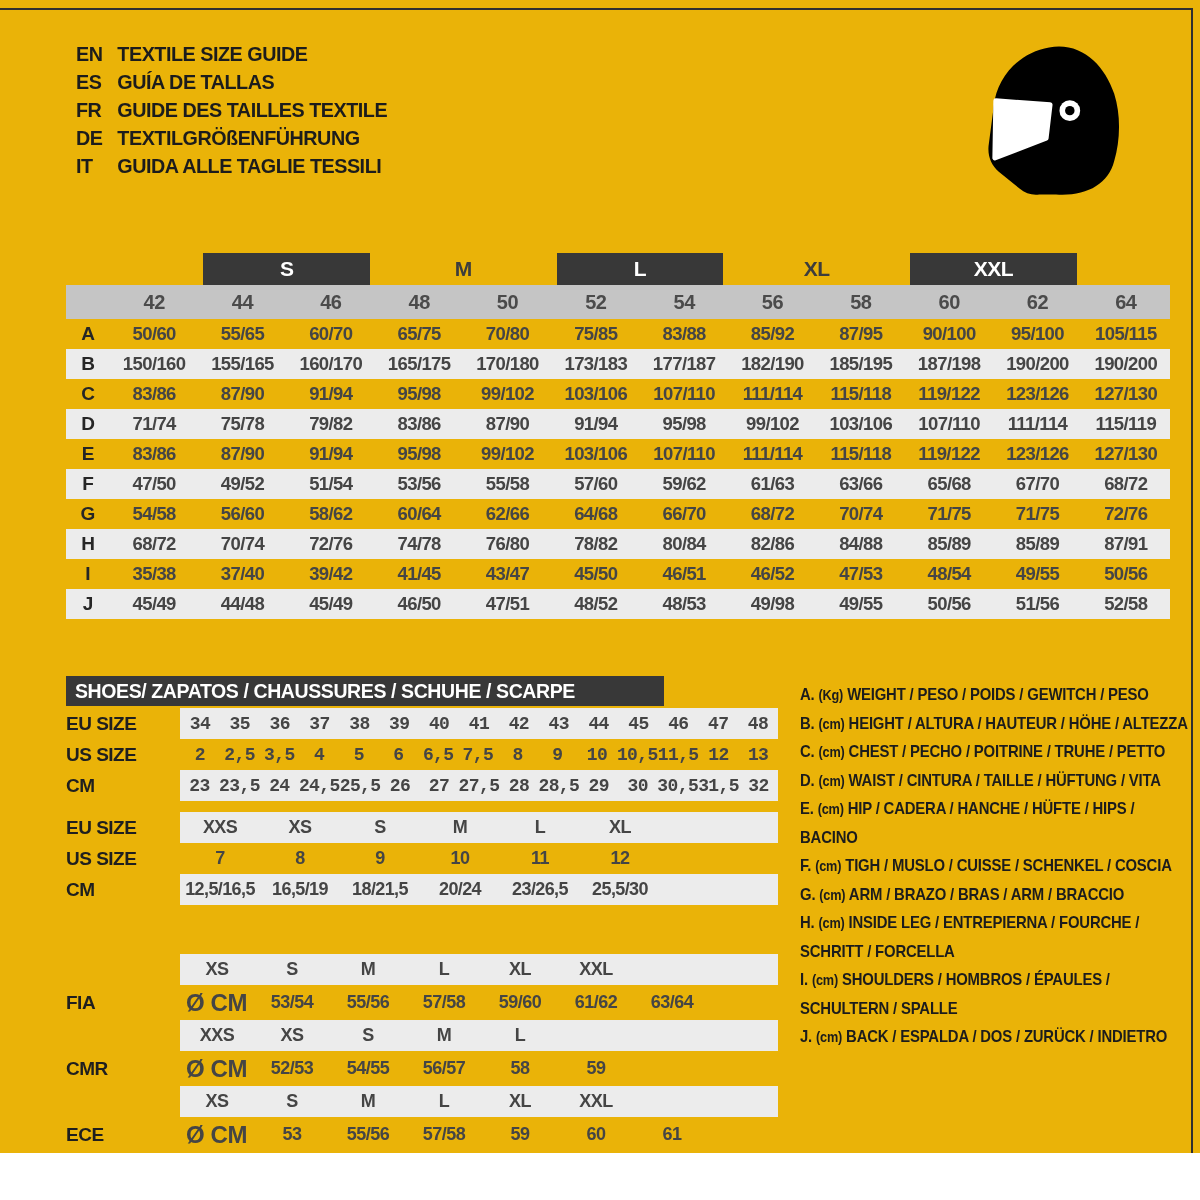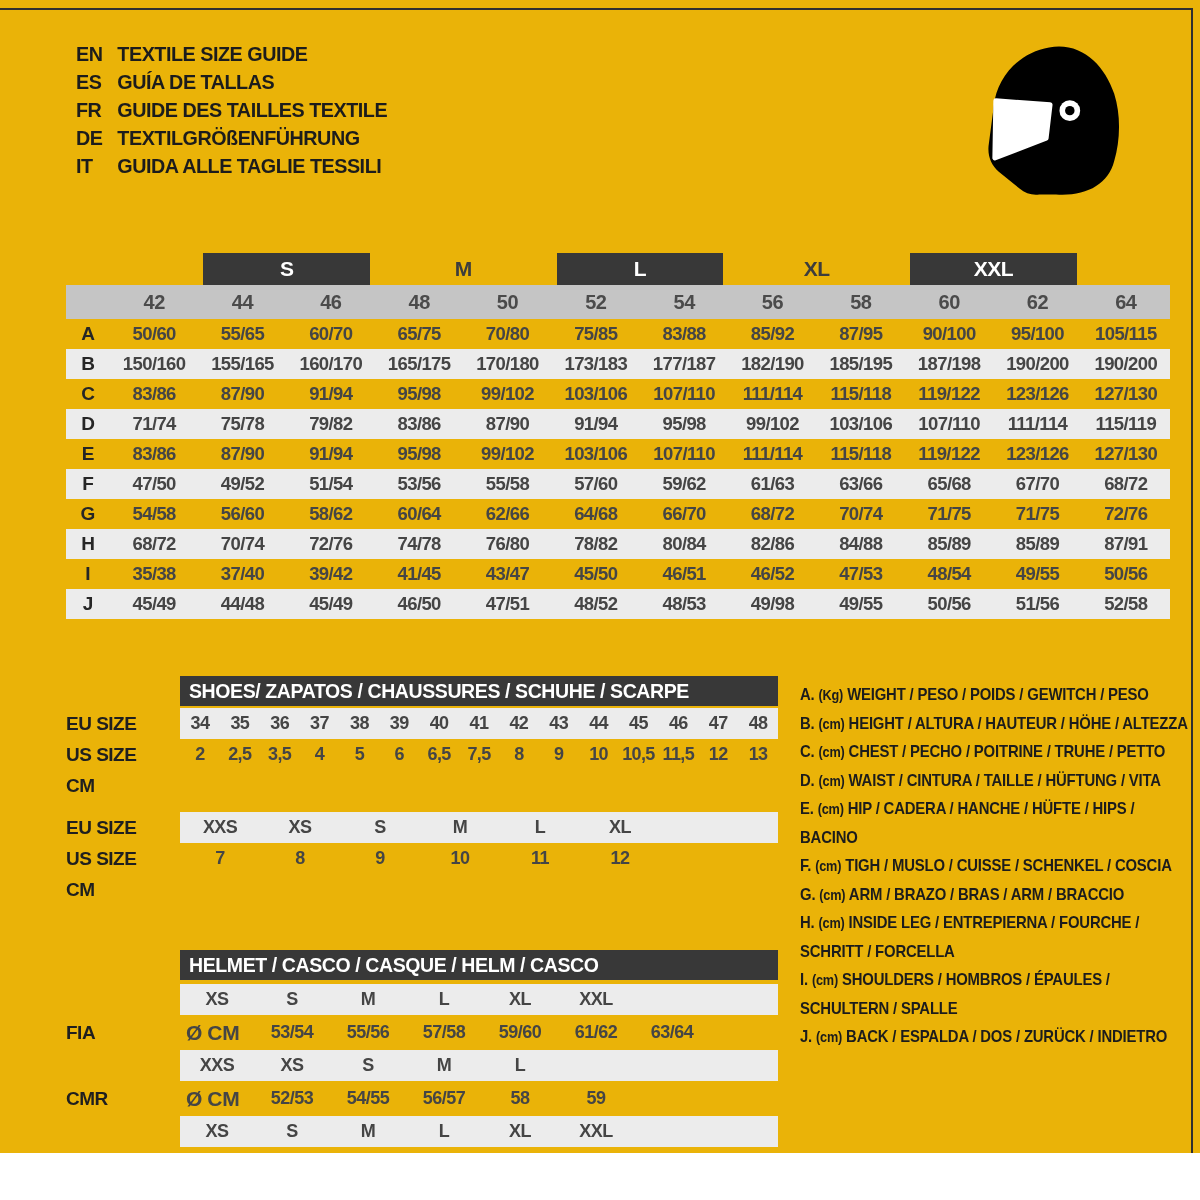--- a/index.html
+++ b/index.html
@@ -30,40 +30,40 @@
   .tick{text-align:center;font-size:20px;color:#4b4b4b;letter-spacing:-0.5px;}
   .t-row{height:30px;align-items:center;}
   .t-rows .t-row:nth-of-type(even){background:#ececec;}
   .t-letter{text-align:center;font-size:19px;color:#262626;}
   .t-cell{text-align:center;font-size:18.5px;color:#454545;letter-spacing:-0.6px;}
   .vals-12{display:contents;}
 
   
   .sub-table{position:absolute;left:66px;width:712px;}
   .shoes{top:676px;} .gloves{top:810px;} .helmet{top:950px;}
-  .sub-title{margin-left:114px;width:598px;height:30px;background:#383838;color:#fff;
+  .sub-title{width:598px;height:30px;background:#383838;color:#fff;
              display:flex;align-items:center;box-sizing:border-box;padding-left:9px;
              font-size:19.5px;letter-spacing:-0.4px;}
   .sub-rows{margin-top:2px;}
   .sub-row{display:flex;height:31px;align-items:stretch;}
   .sub-label{width:114px;display:flex;align-items:center;font-size:19px;color:#1f1f1f;letter-spacing:-0.5px;text-align:right;}
   .sub-vals{width:598px;display:grid;align-items:center;}
-  .shoes .sub-vals{grid-template-columns:repeat(15,1fr);}
+  .shoes .sub-vals{grid-template-columns:repeat(15,1fr);font-family:Liberation Mono, monospace;}
   .gloves .sub-vals{grid-template-columns:repeat(6,80px) 1fr;}
   .sub-rows .sub-row:nth-of-type(odd) .sub-vals{background:#ececec;}
   .sub-cell{text-align:center;font-size:18px;color:#454545;letter-spacing:-0.6px;}
 
   
   .helm-sections{margin-top:4px;}
   .helm-section{margin-bottom:2px;}
   .helm-row{display:flex;height:31px;align-items:stretch;margin-bottom:2px;}
   .helm-label{width:114px;display:flex;align-items:center;font-size:19px;color:#1f1f1f;letter-spacing:-0.5px;}
   .helm-vals{width:598px;display:grid;grid-template-columns:74px repeat(6,76px) 1fr;align-items:center;}
   .helm-sizes .helm-vals{background:#ececec;}
-  .helm-unit{font-size:21px;color:#454545;padding-left:6px;letter-spacing:-0.4px;}
+  .helm-unit{font-size:24px;color:#454545;padding-left:6px;letter-spacing:-0.4px;}
   .helm-cell{text-align:center;font-size:18px;color:#454545;letter-spacing:-0.5px;}
 
   
   .legend{position:absolute;left:800px;top:681px;width:452px;transform:scaleX(0.875);transform-origin:0 0;}
   .legend-item{font-size:17px;line-height:28.5px;color:#1c1c1c;letter-spacing:-0.2px;}
   .legend-key{color:#1c1c1c;}
   .legend-unit{font-size:14.5px;}
 </style>
 </head>
 <body>
@@ -239,20 +239,38 @@
             <div class="sub-cell">10</div>
             <div class="sub-cell">10,5</div>
             <div class="sub-cell">11,5</div>
             <div class="sub-cell">12</div>
             <div class="sub-cell">13</div>
           </div>
         </div>
 
         <div class="sub-row">
           <div class="sub-label">CM</div>
+          <div class="sub-vals">
+
+          <div class="sub-cell">23</div>
+            <div class="sub-cell">23,5</div>
+            <div class="sub-cell">24</div>
+            <div class="sub-cell">24,5</div>
+            <div class="sub-cell">25,5</div>
+            <div class="sub-cell">26</div>
+            <div class="sub-cell">27</div>
+            <div class="sub-cell">27,5</div>
+            <div class="sub-cell">28</div>
+            <div class="sub-cell">28,5</div>
+            <div class="sub-cell">29</div>
+            <div class="sub-cell">30</div>
+            <div class="sub-cell">30,5</div>
+            <div class="sub-cell">31,5</div>
+            <div class="sub-cell">32</div>
+          </div>
         </div>
       </div>
   </div>
 
   <div class="sub-table gloves">
     <div class="sub-rows">
 
         <div class="sub-row">
           <div class="sub-label">EU SIZE</div>
           <div class="sub-vals">
@@ -274,26 +292,34 @@
             <div class="sub-cell">8</div>
             <div class="sub-cell">9</div>
             <div class="sub-cell">10</div>
             <div class="sub-cell">11</div>
             <div class="sub-cell">12</div>
           </div>
         </div>
 
         <div class="sub-row">
           <div class="sub-label">CM</div>
+          <div class="sub-vals">
+
+          <div class="sub-cell">12,5/16,5</div>
+            <div class="sub-cell">16,5/19</div>
+            <div class="sub-cell">18/21,5</div>
+            <div class="sub-cell">20/24</div>
+            <div class="sub-cell">23/26,5</div>
+            <div class="sub-cell">25,5/30</div>
+          </div>
         </div>
       </div>
   </div>
 
   <div class="sub-table helmet">
-    <div class="sub-title">HELMET / CASCO / CASQUE / HELM / CASCO</div>
     <div class="helm-sections">
 
         <div class="helm-section">
           <div class="helm-row helm-sizes">
             <div class="helm-label"></div>
             <div class="helm-vals">
 
             <div class="helm-cell">XS</div>
               <div class="helm-cell">S</div>
               <div class="helm-cell">M</div>

